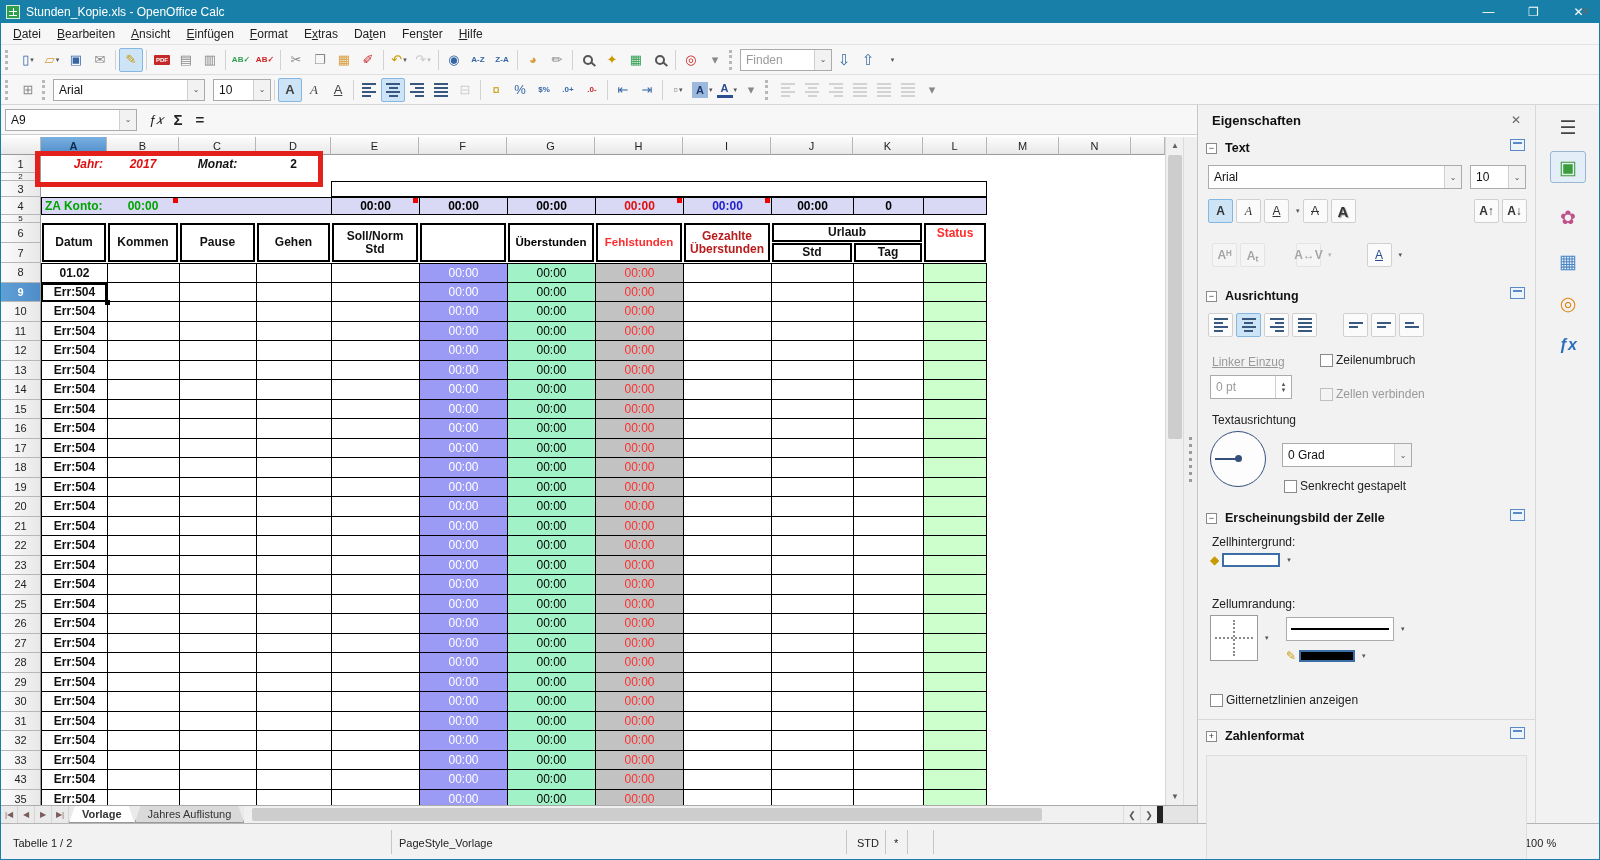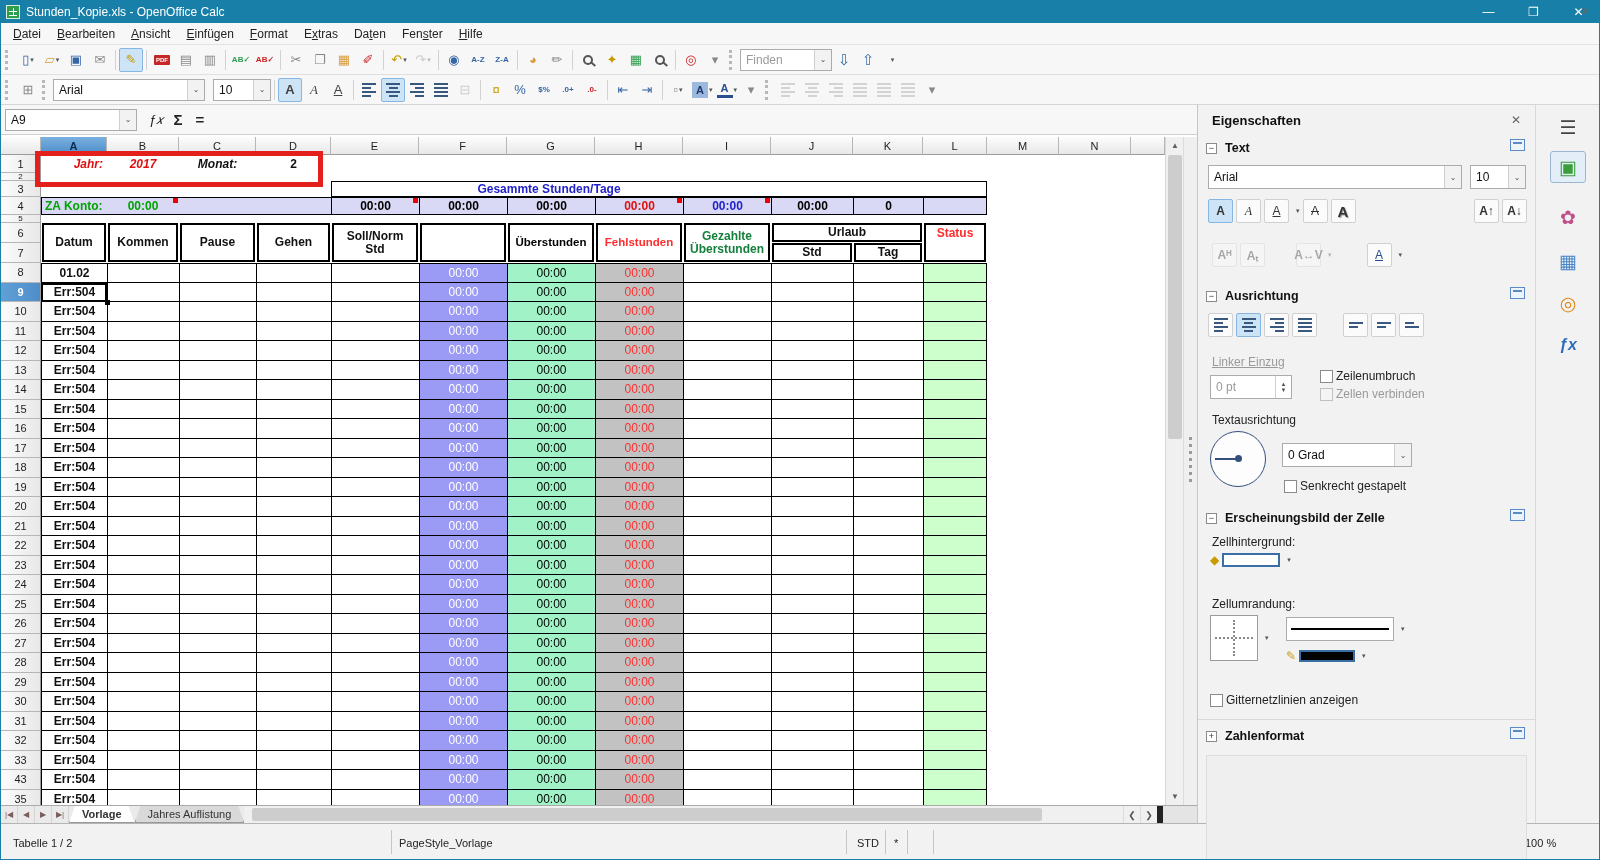--- a/index.html
+++ b/index.html
@@ -871,21 +871,20 @@
       <div class="dcell " style="left: 852px; top: 652.5px; width: 70px; height: 19.5px;"></div>
       <div class="dcell lgreenc rr" style="left: 922px; top: 652.5px; width: 64px; height: 19.5px;"></div>
     </div>
 
   <div class="cellx" style="left:40px;top:18px;width:62px;height:18px;justify-content:flex-end;color:#e01010;font-style:italic">Jahr:</div>
   <div class="cellx" style="left:106px;top:18px;width:72px;height:18px;color:#e01010;font-style:italic">2017</div>
   <div class="cellx" style="left:178px;top:18px;width:77px;height:18px;font-style:italic">Monat:</div>
   <div class="cellx" style="left:255px;top:18px;width:75px;height:18px">2</div>
 
   <div style="position:absolute;left:330px;top:44px;width:656px;height:16px;border:1px solid #000"></div>
-  <div class="cellx" style="left:330px;top:44px;width:436px;height:16px;color:#2222cc;font-size:12px">Gesammte Stunden/Tage</div>
 
   <div id="row4-strip" style="position:absolute;left:40px;top:60px;width:946px;height:18px;background:#d9d9f6;border:1px solid #000"></div>
   <div class="cellx" style="left:44px;top:60px;width:80px;height:18px;justify-content:flex-start;color:#00a300">ZA Konto:</div>
   <div class="cellx" style="left:106px;top:60px;width:72px;height:18px;color:#00a300">00:00</div>
   <div id="row4-cells">
       <div class="cellx" style="left: 330px; top: 60px; width: 88px; height: 18px; border-left: 1px solid rgb(0, 0, 0); color: rgb(0, 0, 0);">00:00</div>
       <div class="cellx" style="left: 418px; top: 60px; width: 88px; height: 18px; border-left: 1px solid rgb(0, 0, 0); color: rgb(0, 0, 0);">00:00</div>
       <div class="cellx" style="left: 506px; top: 60px; width: 88px; height: 18px; border-left: 1px solid rgb(0, 0, 0); color: rgb(0, 0, 0);">00:00</div>
       <div class="cellx" style="left: 594px; top: 60px; width: 88px; height: 18px; border-left: 1px solid rgb(0, 0, 0); color: rgb(224, 16, 16);">00:00</div>
       <div class="cellx" style="left: 682px; top: 60px; width: 88px; height: 18px; border-left: 1px solid rgb(0, 0, 0); color: rgb(34, 34, 204);">00:00</div>
@@ -897,21 +896,21 @@
   <div id="red-annotation" style="left:34px;top:14px;width:288px;height:36px"></div>
 
   <div class="hb" style="left:41px;top:86px;width:64px;height:39px">Datum</div>
   <div class="hb" style="left:107px;top:86px;width:70px;height:39px">Kommen</div>
   <div class="hb" style="left:179px;top:86px;width:75px;height:39px">Pause</div>
   <div class="hb" style="left:256px;top:86px;width:73px;height:39px">Gehen</div>
   <div class="hb" style="left:331px;top:86px;width:86px;height:39px;padding:0 6px">Soll/Norm Std</div>
   <div class="hb purple" style="left:419px;top:86px;width:86px;height:39px;padding:0 8px">Geleistete Std</div>
   <div class="hb mint" style="left:507px;top:86px;width:86px;height:39px;font-size:11.5px">Überstunden</div>
   <div class="hb grayc" style="left:595px;top:86px;width:86px;height:39px;font-size:11.5px;color:#ff2d2d">Fehlstunden</div>
-  <div class="hb" style="left:683px;top:86px;width:86px;height:39px;color:#15803d;padding:0 8px">Gezahlte Überstunden</div>
+  <div class="hb" style="left:683px;top:86px;width:86px;height:39px;color:#b91c1c;padding:0 8px">Gezahlte Überstunden</div>
   <div class="hb" style="left:771px;top:86px;width:150px;height:19px">Urlaub</div>
   <div class="hb" style="left:771px;top:106px;width:80px;height:19px">Std</div>
   <div class="hb" style="left:853px;top:106px;width:68px;height:19px">Tag</div>
   <div class="hb lgreenc" style="left:923px;top:86px;width:62px;height:39px;color:#ff2d2d;align-items:flex-start;padding-top:2px">Status</div>
 
   <div id="sel-cell" style="left: 40px; top: 145.5px; width: 66px; height: 19.5px;"></div>
   <div id="sel-handle" style="left: 104px; top: 163px;"></div>
 <div class="cmark" style="left: 172px; top: 61px;"></div>
     <div class="cmark" style="left: 412px; top: 61px;"></div>
     <div class="cmark" style="left: 676px; top: 61px;"></div>
@@ -1059,21 +1058,21 @@
           <i style="width:9px"></i>
           <i></i>
         </span>
       </span>
   </div>
   <div class="sb-label dis abs" style="left:14px;top:250px;text-decoration:underline">Linker Einzug</div>
   <div class="spin abs" style="left:12px;top:270px">
     <span>0 pt</span>
     <span class="arrows">▲<br>▼</span>
   </div>
-  <div class="sb-row" style="left:122px;top:264px">
+  <div class="sb-row" style="left:122px;top:248px">
     <span class="cb"></span>
     <span class="sb-label">Zeilenumbruch</span>
   </div>
   <div class="sb-row" style="left:122px;top:282px">
     <span class="cb dis"></span>
     <span class="sb-label dis">Zellen verbinden</span>
   </div>
   <div class="sb-label abs" style="left:14px;top:308px">Textausrichtung</div>
   <div id="dial" style="left:12px;top:326px"></div>
   <div class="combo" style="position:absolute;left:84px;top:338px;width:130px;height:24px">

